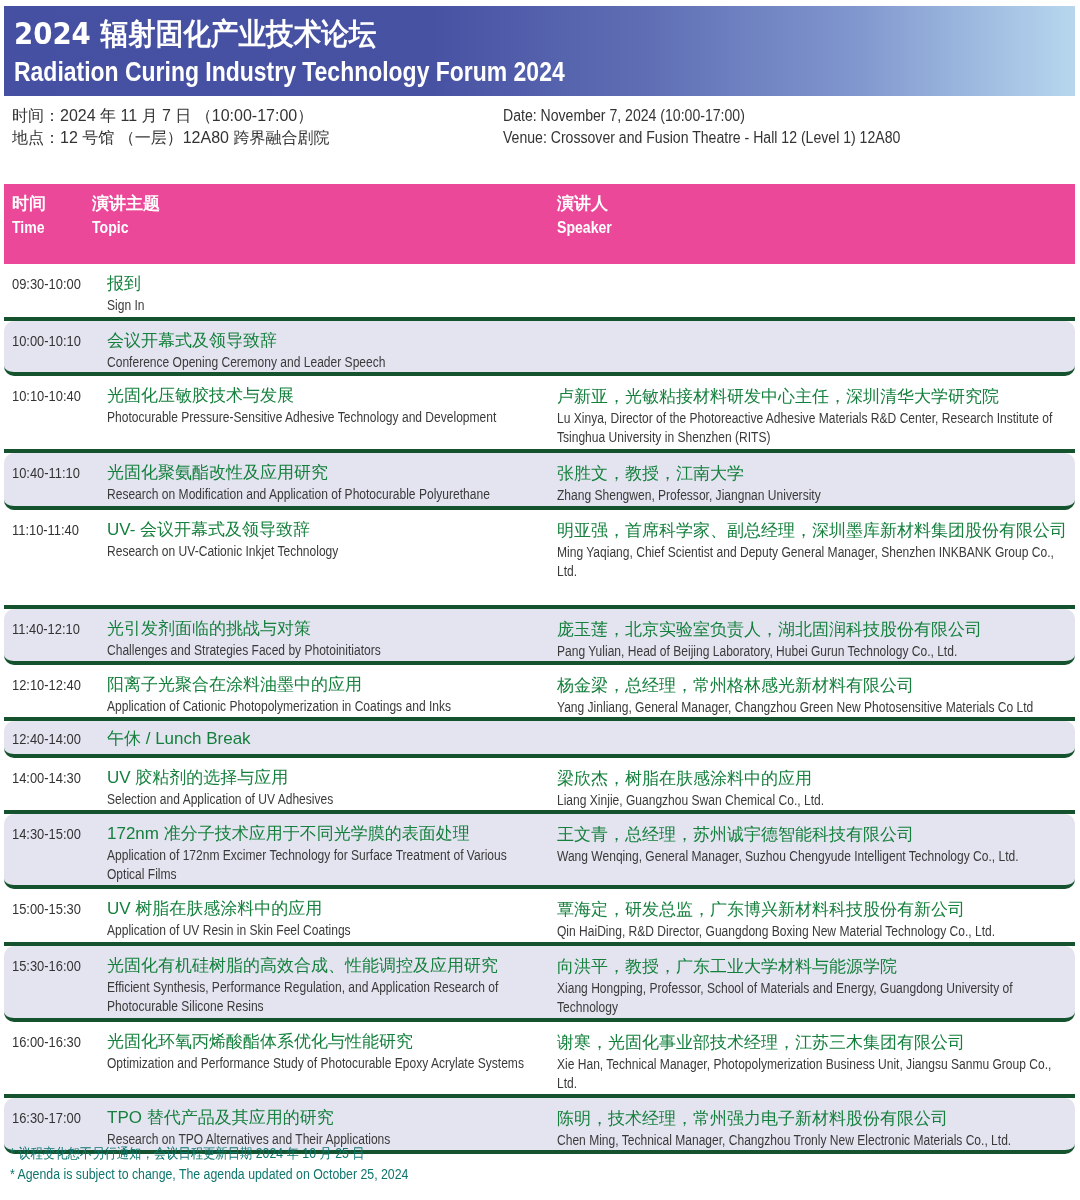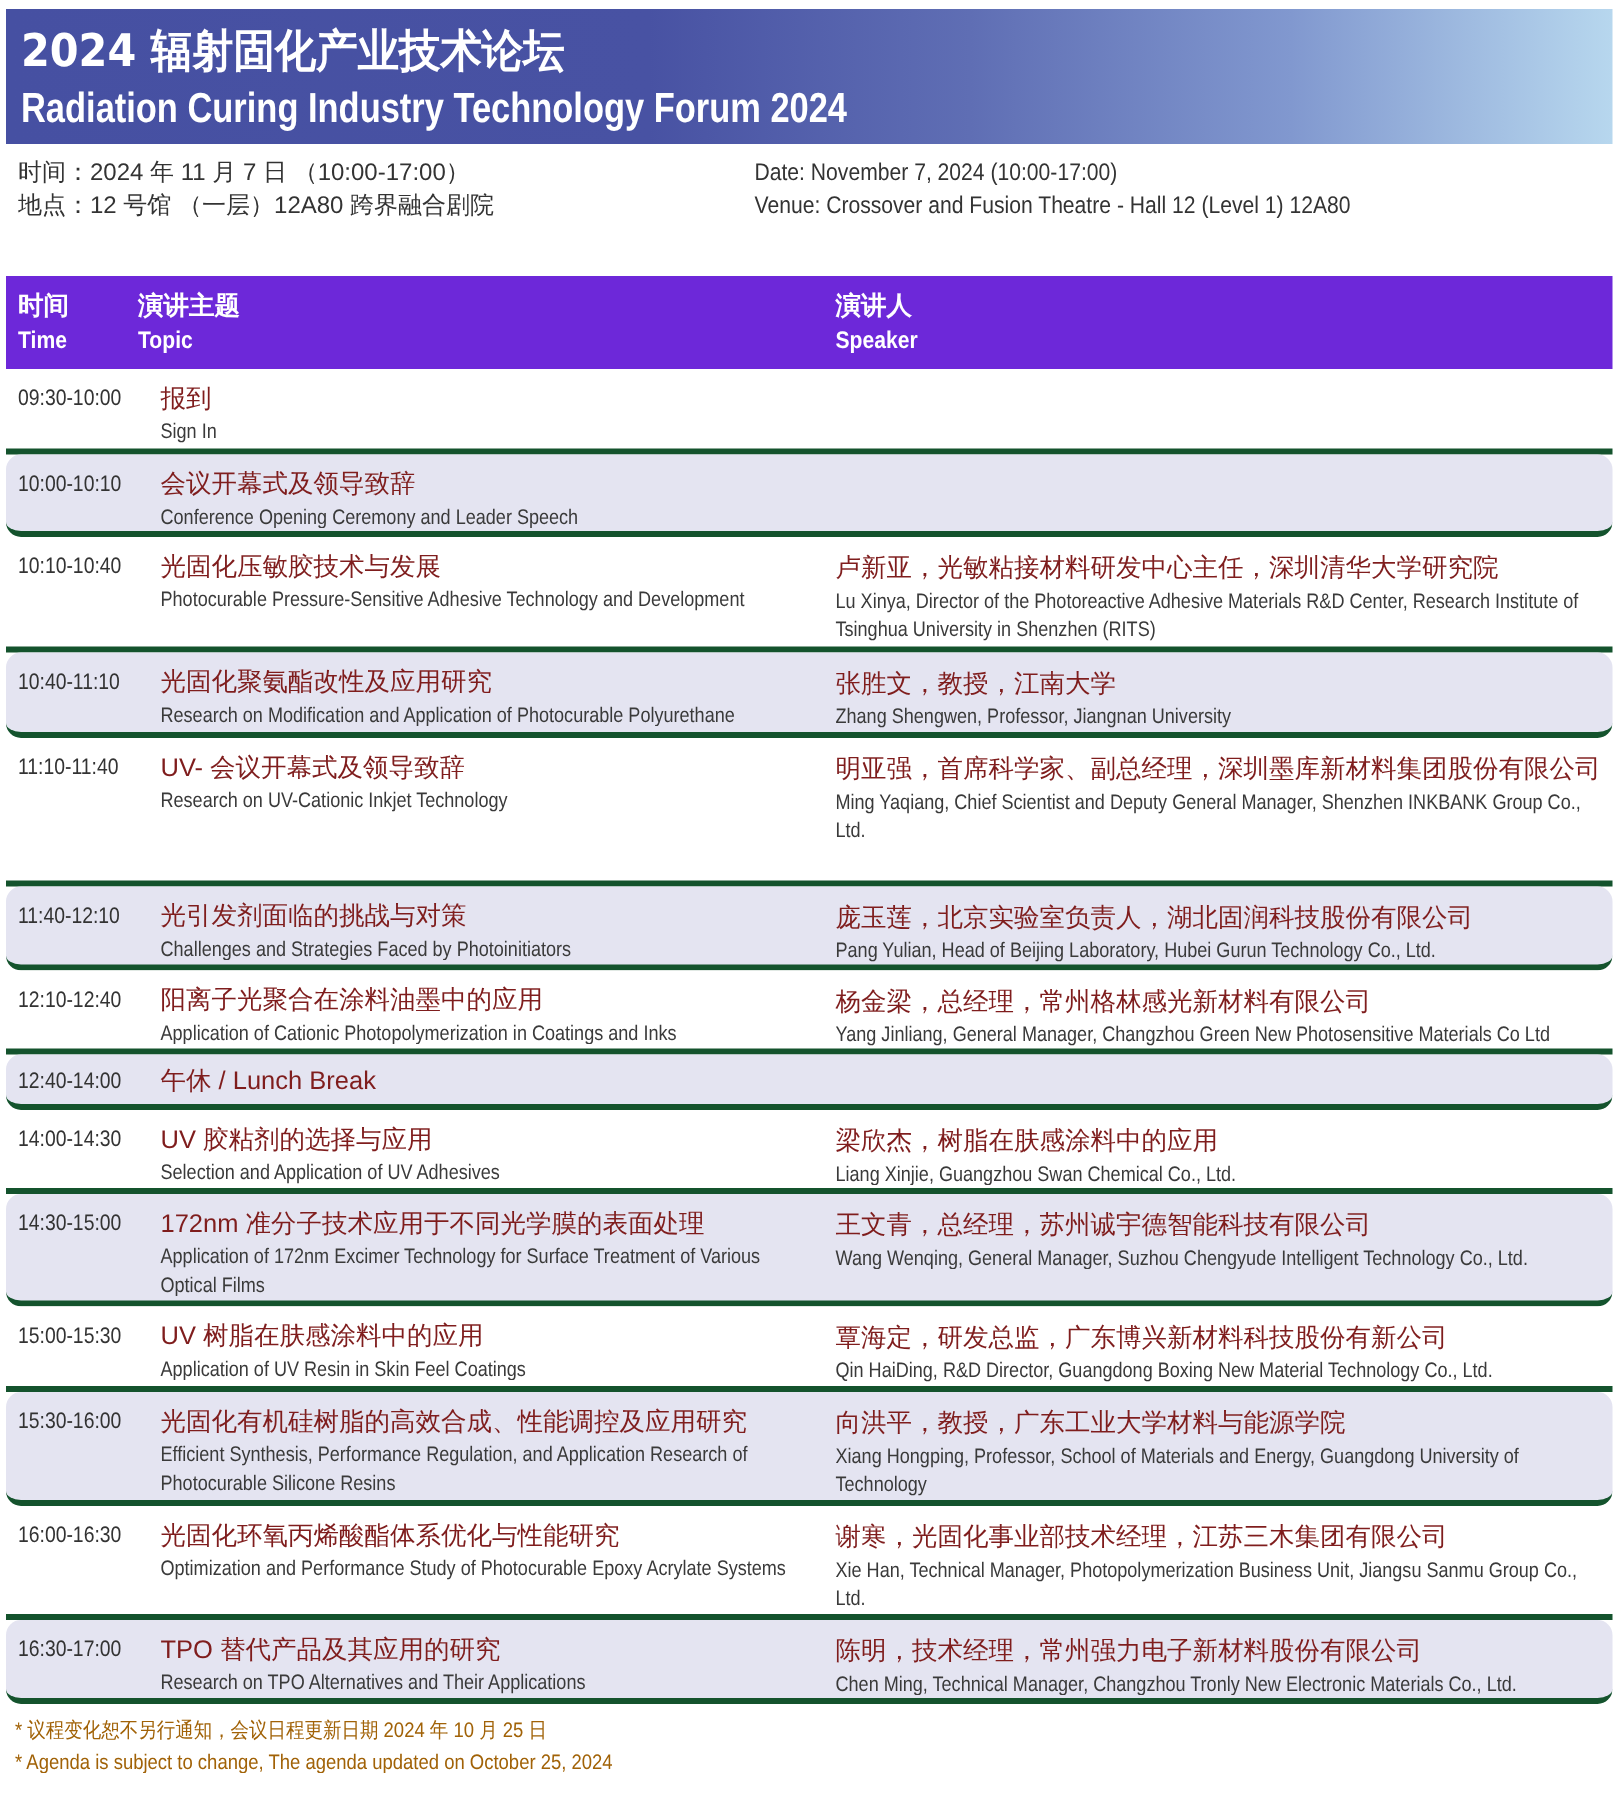--- a/index.html
+++ b/index.html
@@ -22,41 +22,41 @@
     font-family: "Liberation Sans", sans-serif; transform: scaleX(0.82); transform-origin: left;
     white-space: nowrap;
   }
 
   .info { position: absolute; font-size: 16px; line-height: 22px; color: #333; white-space: nowrap; }
   .info-cn { left: 12px; top: 105px; }
   .info-en { left: 503px; top: 105px; transform: scaleX(0.88); transform-origin: left; }
 
   .table { position: absolute; left: 4px; top: 184px; width: 1071px; }
   .thead {
-    height: 62px; background: #6d28d9; position: relative; color: #ffffff; font-weight: bold;
+    height: 80px; background: #ec4899; position: relative; color: #ffffff; font-weight: bold;
   }
   .thead .cell { position: absolute; top: 8px; font-size: 17px; line-height: 24px; }
   .thead .en { font-size: 16px; transform: scaleX(0.88); transform-origin: left; }
 
   .row { position: relative; border-bottom: 4px solid #14532d; }
   .row.shaded { background: #e4e4f1; border-radius: 10px; }
   .row .time {
     position: absolute; left: 8px; top: 11px; font-size: 15px; color: #333;
     transform: scaleX(0.86); transform-origin: left; white-space: nowrap;
   }
   .row .topic { position: absolute; left: 103px; top: 9px; width: 440px; }
   .row .speaker { position: absolute; left: 553px; top: 9px; width: 515px; }
-  .cn { font-size: 17px; line-height: 22px; color: #7f1d1d; }
+  .cn { font-size: 17px; line-height: 22px; color: #15803d; }
   .en-sub {
     font-size: 14px; line-height: 19px; color: #3a3a3a; margin-top: 1px;
     transform: scaleX(0.86); transform-origin: left; width: 116%;
   }
   .speaker .cn { line-height: 23px; }
 
-  .footnotes { position: absolute; left: 10px; top: 1143px; font-size: 14px; line-height: 21px; color: #a16207; }
+  .footnotes { position: absolute; left: 10px; top: 1143px; font-size: 14px; line-height: 21px; color: #0f766e; }
   .footnotes div { transform: scaleX(0.88); transform-origin: left; white-space: nowrap; }
 </style>
 </head>
 <body>
 
 <div class="banner">
   <div class="banner-title-cn">2024 辐射固化产业技术论坛</div>
   <div class="banner-title-en">Radiation Curing Industry Technology Forum 2024</div>
 </div>
 

